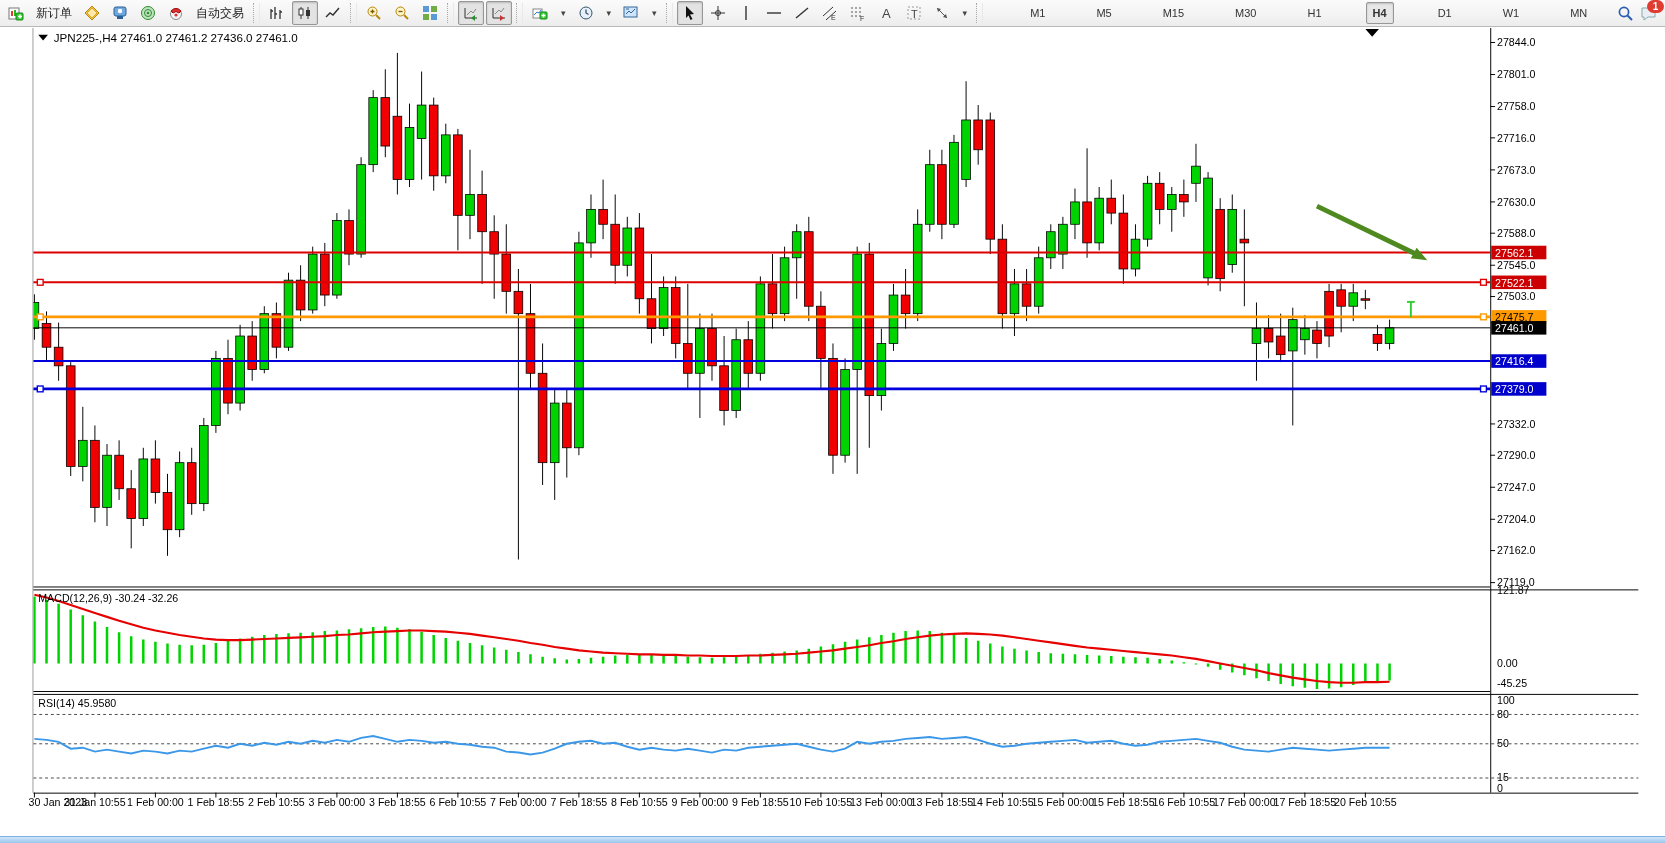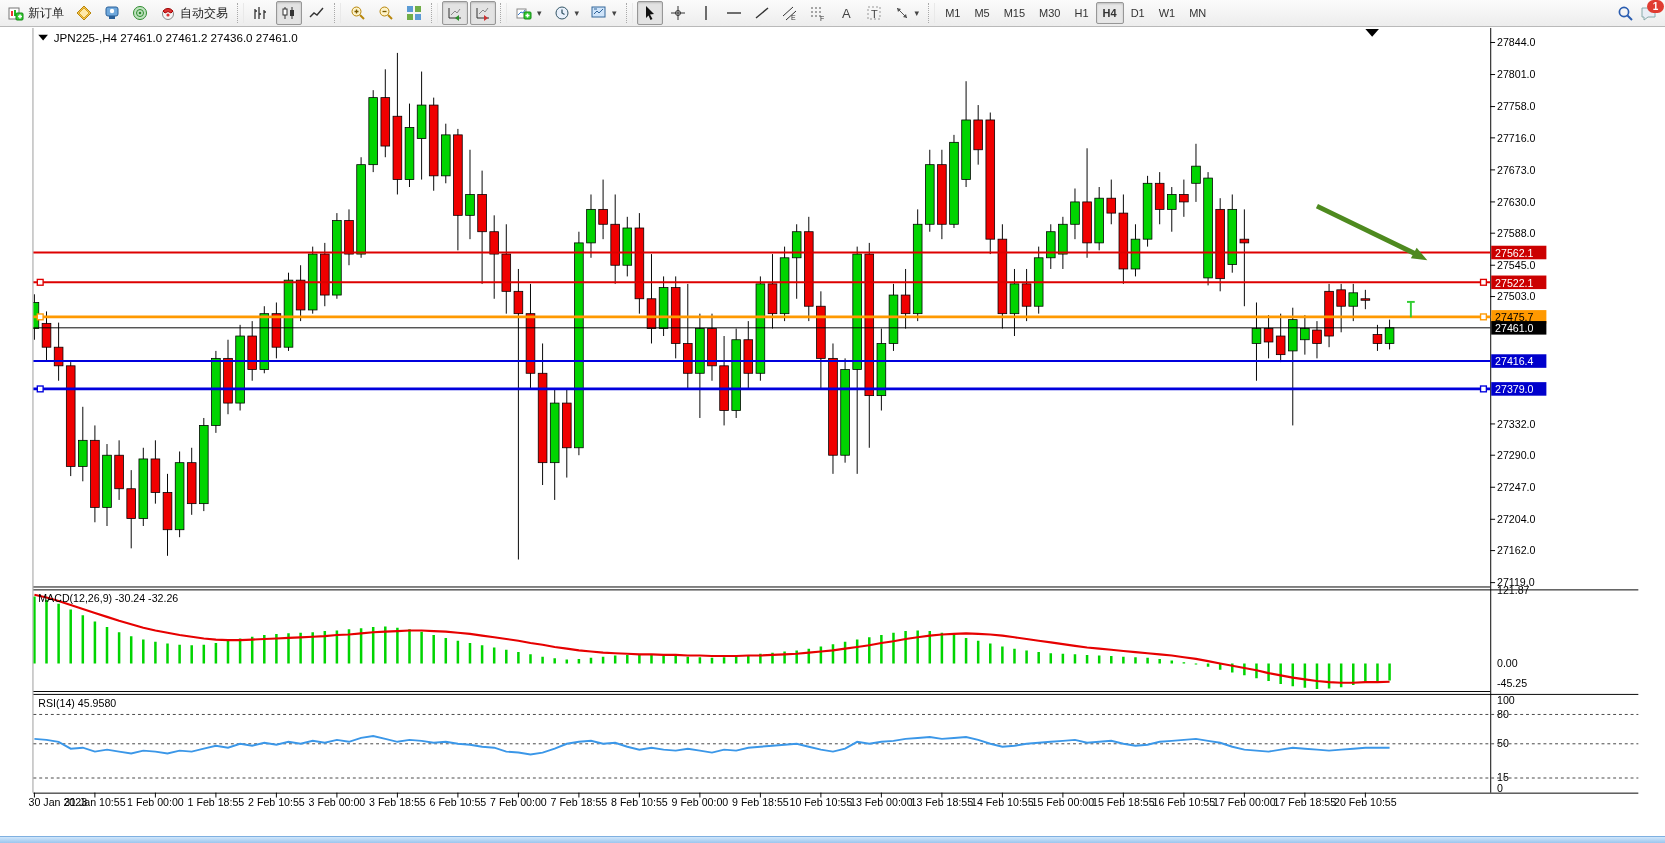--- a/index.html
+++ b/index.html
@@ -2,26 +2,26 @@
 <html><head>
 <meta charset="utf-8">
 <style>
   html,body{margin:0;padding:0;background:#fff;font-family:"Liberation Sans",sans-serif;}
   #app{position:relative;width:1665px;height:843px;overflow:hidden;background:#fff;}
   
   #toolbar{position:absolute;top:0;left:0;width:1665px;height:27px;background:linear-gradient(#fbfbfb,#ededed);
            border-bottom:1px solid #b9b9b9;display:flex;align-items:center;padding:0 2px;box-sizing:border-box;}
   .tb-group{display:flex;align-items:center;height:27px;}
   .tb-sep{width:5px;height:20px;margin:0 3px;border-left:1px dotted #a9a9a9;border-right:1px solid #e9e9e9;}
-  .tb-btn{display:flex;align-items:center;gap:4px;height:22px;padding:0 4px;margin:0 1px;border:1px solid transparent;
+  .tb-btn{display:flex;align-items:center;gap:12px;height:22px;padding:0 4px;margin:0 1px;border:1px solid transparent;
           border-radius:2px;font-size:12px;color:#222;cursor:default;white-space:nowrap;}
   .tb-btn.pressed{background:#e3e3e3;border:1px solid #979797;box-shadow:inset 0 1px 2px rgba(0,0,0,.18);}
   .tb-btn svg{display:block;}
   .dd{font-size:9px;color:#444;margin-left:1px;}
-  .tf-btn{font-size:11px;color:#333;padding:0 6px;height:20px;display:flex;align-items:center;border:1px solid transparent;border-radius:2px;}
+  .tf-btn{font-size:11px;color:#333;padding:0 6px;height:20px;display:flex;align-items:center;border:1px solid transparent;border-radius:2px;margin-left:37px;}
   .tf-btn.pressed{background:#e7e7e7;border-color:#979797;box-shadow:inset 0 1px 2px rgba(0,0,0,.18);font-weight:bold;}
   #tb-right{margin-left:auto;display:flex;align-items:center;gap:6px;padding-right:6px;}
   .badge{position:absolute;top:-5px;right:-7px;background:#e03c31;color:#fff;font-size:10px;font-weight:bold;
          border-radius:8px;min-width:13px;height:13px;line-height:13px;text-align:center;padding:0 2px;}
   .icon-wrap{position:relative;display:flex;}
   
   #chart-wrap{position:absolute;top:27px;left:0;width:1665px;height:816px;background:#fff;}
   #chart-svg{position:absolute;top:0;left:0;}
   #bottom-strip{position:absolute;left:0;bottom:0;width:1665px;height:6px;background:linear-gradient(#cfe6fb,#9cc6ee);border-top:1px solid #7fb0e0;}
   text{font-family:"Liberation Sans",sans-serif;}

